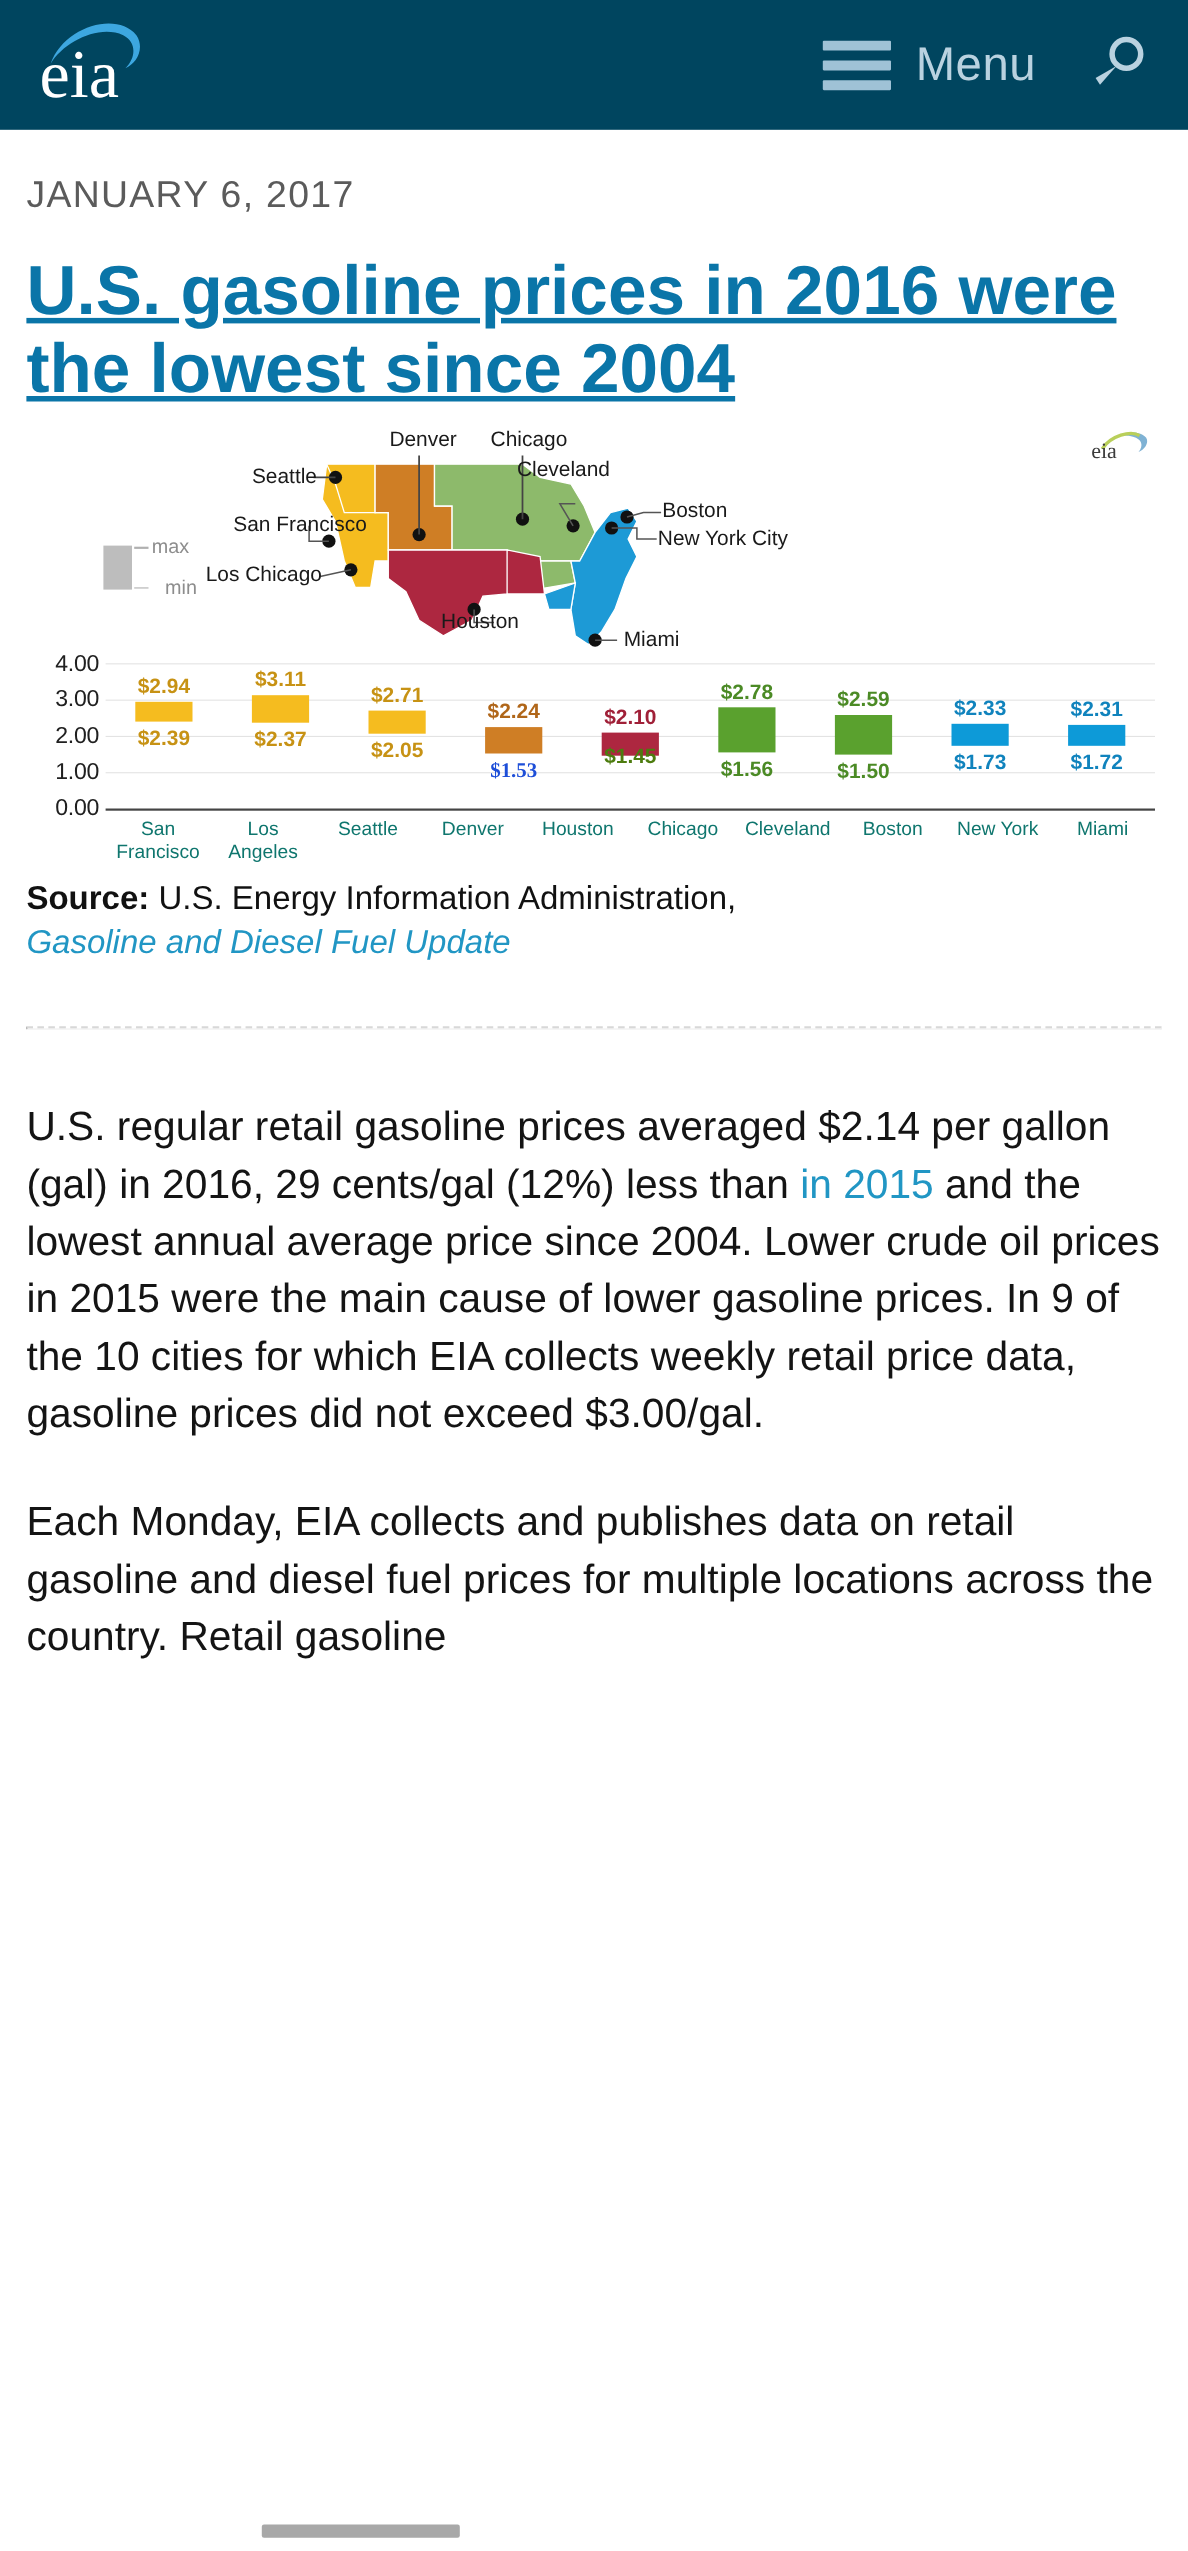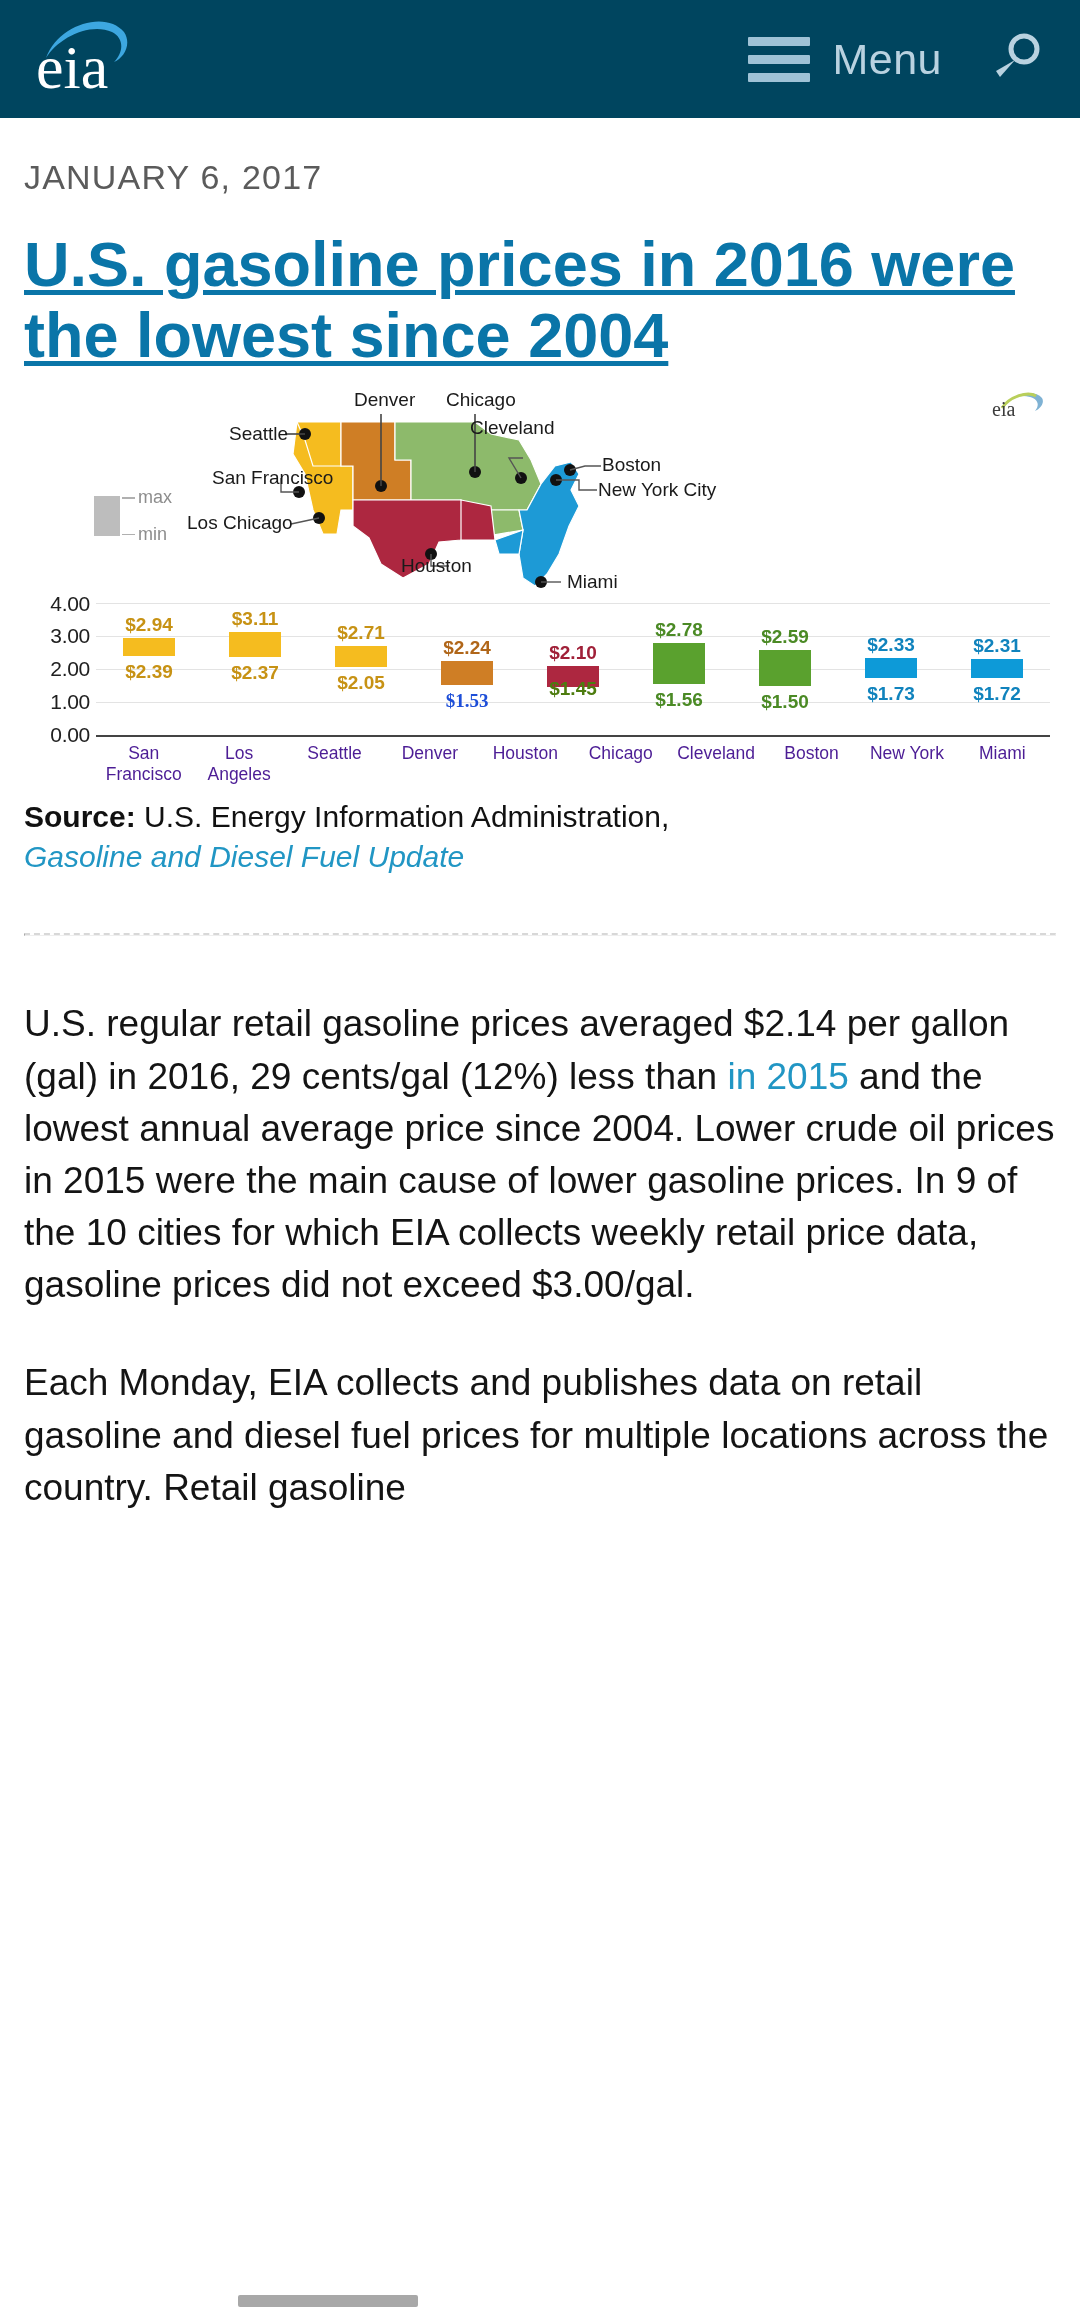--- a/index.html
+++ b/index.html
@@ -49,21 +49,21 @@
   .map-block{ position:relative; height:205px; margin-top:-26px; }
   .map-svg{ position:absolute; left:255px; top:18px; }
   .map-label{
     position:absolute; font-size:19px; color:#1a1a1a; white-space:nowrap; line-height:1.08;
   }
   .legend{ position:absolute; left:70px; top:100px; display:flex; align-items:center; }
   .legend-sw{ width:26px; height:40px; background:#bdbdbd; }
   .legend-txt{ position:relative; margin-left:2px; height:40px; width:74px; }
   .legend-txt span{ position:absolute; font-size:18px; color:#8d8d8d; left:16px; }
   .legend-txt span.max{ top:-9px; }
-  .legend-txt span.min{ bottom:-9px; }
+  .legend-txt span.min{ bottom:-9px;margin-left:12px; }
   .legend-txt i{ position:absolute; left:0; width:13px; height:1.5px; background:#b0b0b0; }
   .legend-txt i.t{ top:1px; } .legend-txt i.b{ bottom:1px; }
 
   
   .chart{ position:relative; height:160px; margin-top:2px; }
   .y-axis{ position:absolute; left:0; top:0; width:66px; height:134px; }
   .y-axis div{
     position:absolute; right:0; font-size:21px; color:#202020;
     transform:translateY(-50%); letter-spacing:-.3px;
   }
@@ -71,21 +71,21 @@
   .gridline{ position:absolute; left:0; right:0; height:1px; background:#e3e3e3; }
   .gridline.axis{ background:#444; height:2px; }
   .bars{ position:absolute; left:0; right:0; top:0; bottom:0; display:flex; }
   .bar-col{ flex:1; position:relative; }
   .bar{ position:absolute; left:50%; transform:translateX(-50%); width:52px; }
   .vlab{
     position:absolute; left:50%; transform:translateX(-50%);
     font-size:19px; font-weight:700; white-space:nowrap;
   }
   .xlabels{ position:absolute; left:72px; right:6px; top:140px; display:flex; }
-  .xlab{ flex:1; text-align:center; font-size:17.5px; color:#4c1d95; line-height:1.18; }
+  .xlab{ flex:1; text-align:center; font-size:17.5px; color:#0f766e; line-height:1.18; }
 
   
   .source{ margin-top:34px; font-size:30px; color:#111; line-height:1.34; }
   .source b{ font-weight:700; }
   .source .lnk{ color:#2196c4; font-style:italic; cursor:pointer; display:block; }
 
   .divider{ margin:56px 0 0 0; border-top:2px dashed #d8d8d8; }
 
   
   .body-copy{ margin-top:62px; }

